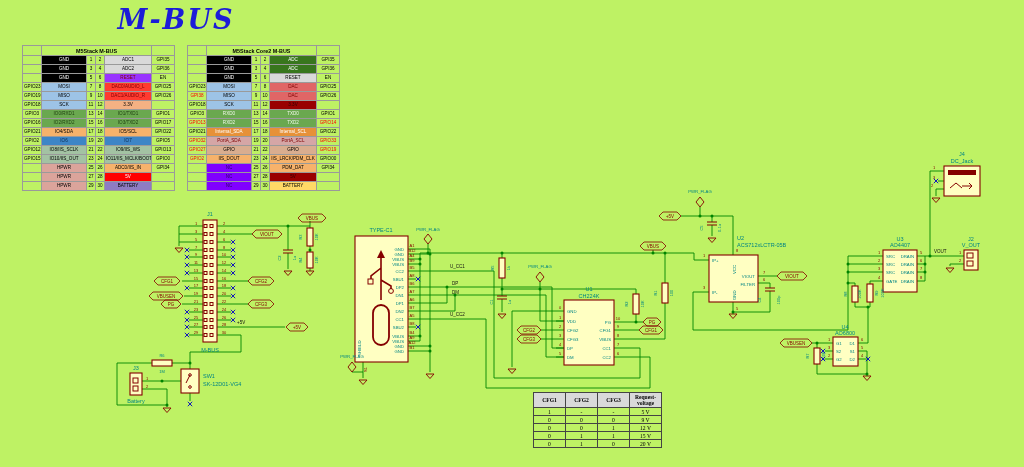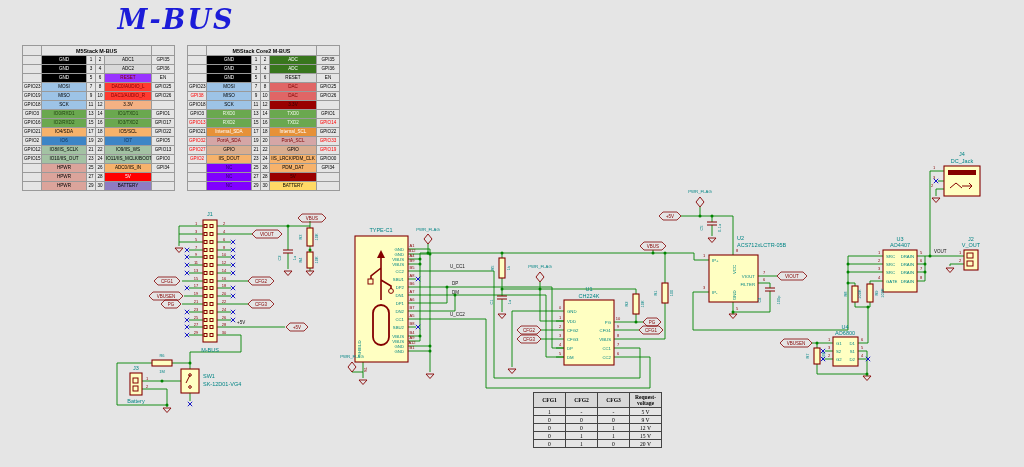--- a/index.html
+++ b/index.html
@@ -1,16 +1,16 @@
 <!DOCTYPE html>
 <html><head>
 <meta charset="utf-8">
 <style>
   html,body{margin:0;padding:0;background:#fff;}
-  .canvas{position:relative;width:1024px;height:467px;background:#e5e5e5;overflow:hidden;
+  .canvas{position:relative;width:1024px;height:467px;background:#bef264;overflow:hidden;
           font-family:"Liberation Sans",sans-serif;}
   .main-title{position:absolute;left:110px;top:4px;width:132px;text-align:center;
               font-family:"DejaVu Serif",serif;font-style:italic;font-weight:bold;
               font-size:27px;color:#1c1cd8;letter-spacing:2px;}
   .pin-table{position:absolute;top:45px;}
   .pin-table table{border-collapse:collapse;table-layout:fixed;width:152px;}
   .pin-table th{border:0.5px solid #999;font-size:5.4px;font-weight:bold;height:9px;
                 padding:0;text-align:center;color:#000;}
   .pin-table td{border:0.5px solid #9a9a9a;font-size:4.6px;height:8px;line-height:8px;
                 padding:0 1px;text-align:center;white-space:nowrap;overflow:hidden;color:#000;}

